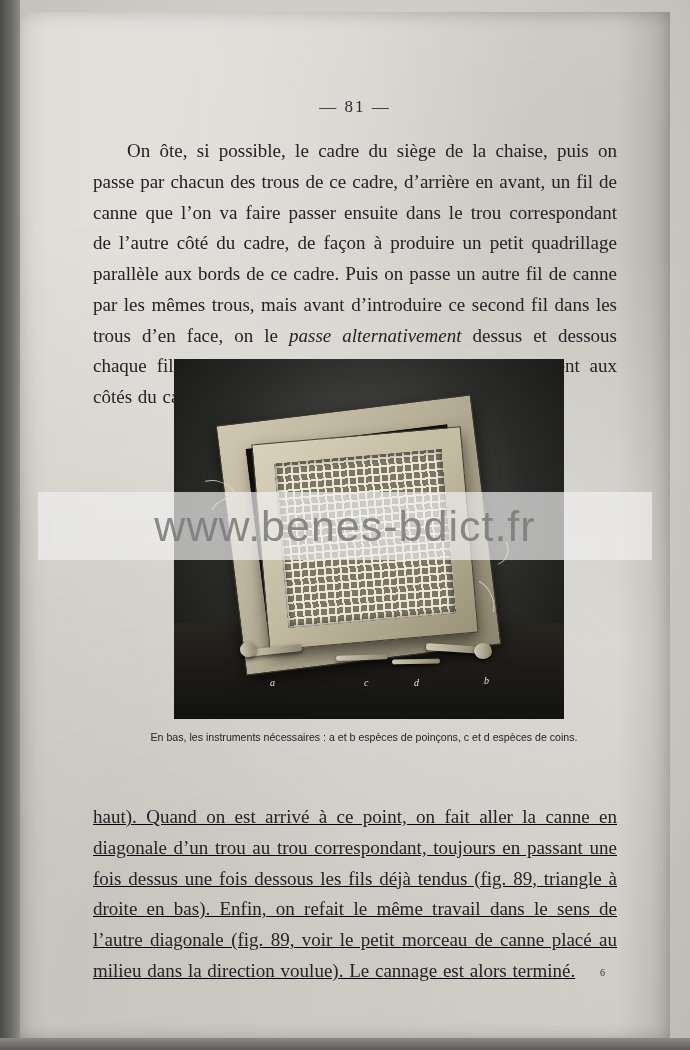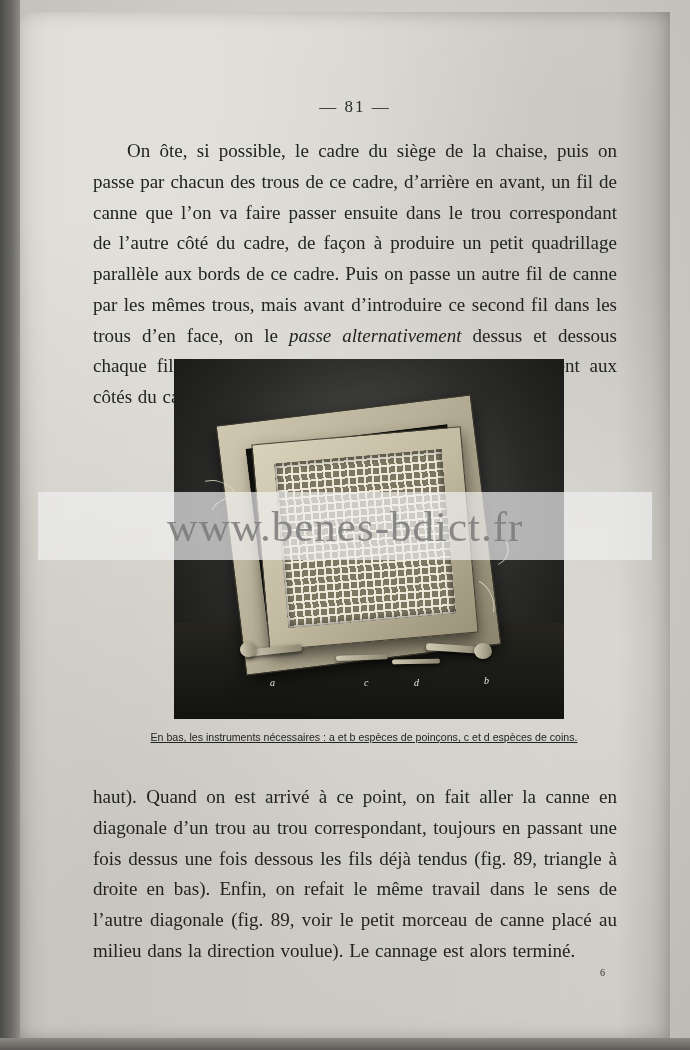--- a/index.html
+++ b/index.html
@@ -170,38 +170,38 @@
     left: 96px;
     top: 716px;
     width: 500px;
     font-size: 10.6px;
     line-height: 1.35;
     color: #232321;
     font-family: "Liberation Sans", sans-serif;
   }
   #caption .c1 { text-align: left; }
   #caption .c2 { text-align: center; }
-  #caption .c3 { text-align: center; margin-top: 2px; text-decoration: underline; }
+  #caption .c3 { text-align: center; margin-top: 2px; }
   #caption b { font-weight: bold; }
 
   
   #watermark {
     position: absolute;
     left: 38px;
     top: 492px;
     width: 614px;
     height: 68px;
     background: rgba(240,240,240,0.70);
     display: flex;
     align-items: center;
     justify-content: center;
     letter-spacing: 1px;
   }
   #watermark span {
-    font-family: Liberation Serif, serif;
+    font-family: Liberation Sans, sans-serif;
     font-size: 43px;
     color: #7c7c7c;
     opacity: 0.88;
   }
 
   #pagenum {
     position: absolute;
     left: 582px;
     top: 955px;
     font-size: 10px;
@@ -251,21 +251,21 @@
         <div class="tool-label" style="left:190px; top:318px;">c</div>
         <div class="tool-label" style="left:240px; top:318px;">d</div>
         <div class="tool-label" style="left:310px; top:316px;">b</div>
       </div>
     </div>
 
     <div id="caption">
       <div class="c3">En bas, les instruments nécessaires : a et b espèces de poinçons, c et d espèces de coins.</div>
     </div>
 
-    <div style="position:absolute; left:75px; top:770px; width:524px;">
+    <div style="position:absolute; left:75px; top:790px; width:524px;text-decoration:underline;">
       <p class="para" style="margin:0;">haut). Quand on est arrivé à ce point, on fait aller la canne en diagonale d’un trou au trou correspondant, toujours en passant une fois dessus une fois dessous les fils déjà tendus (fig. 89, triangle à droite en bas). Enfin, on refait le même travail dans le sens de l’autre diagonale (fig. 89, voir le petit morceau de canne placé au milieu dans la direction voulue). Le cannage est alors terminé.</p>
     </div>
 
     <div id="pagenum">6</div>
   </div>
 
   <div id="binding"></div>
   <div id="bottomedge"></div>
 
   <div id="watermark">

